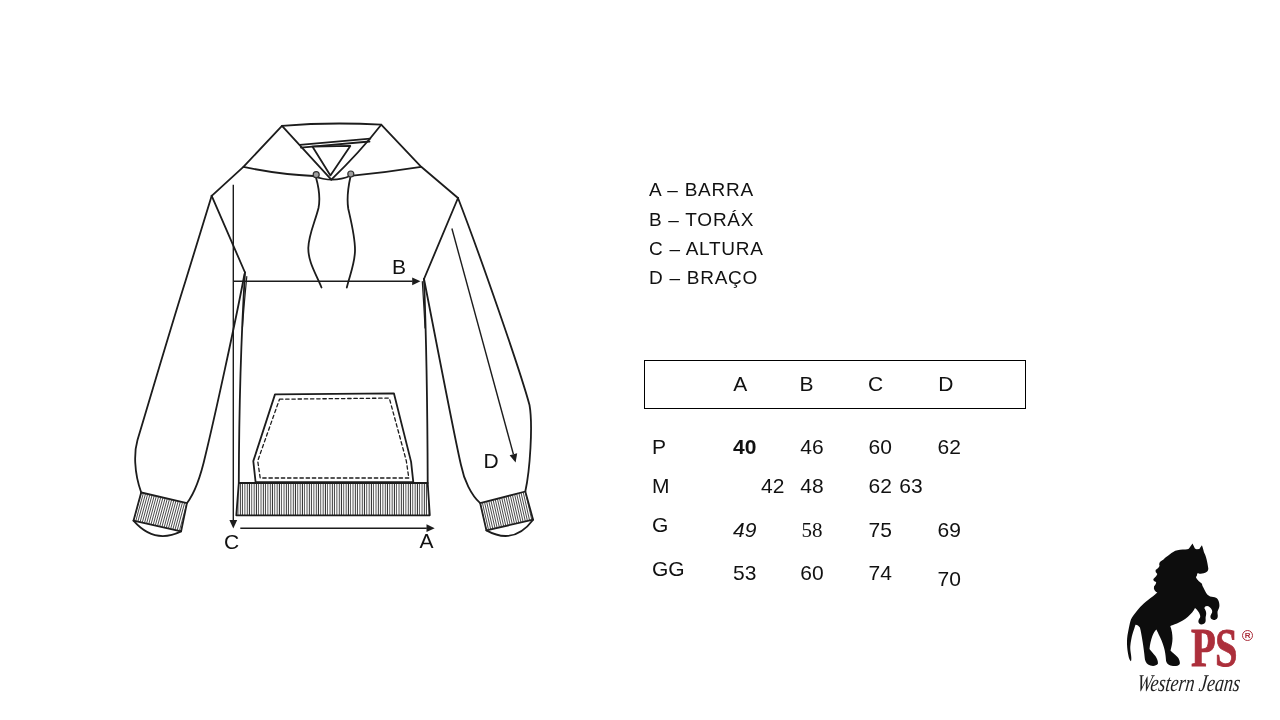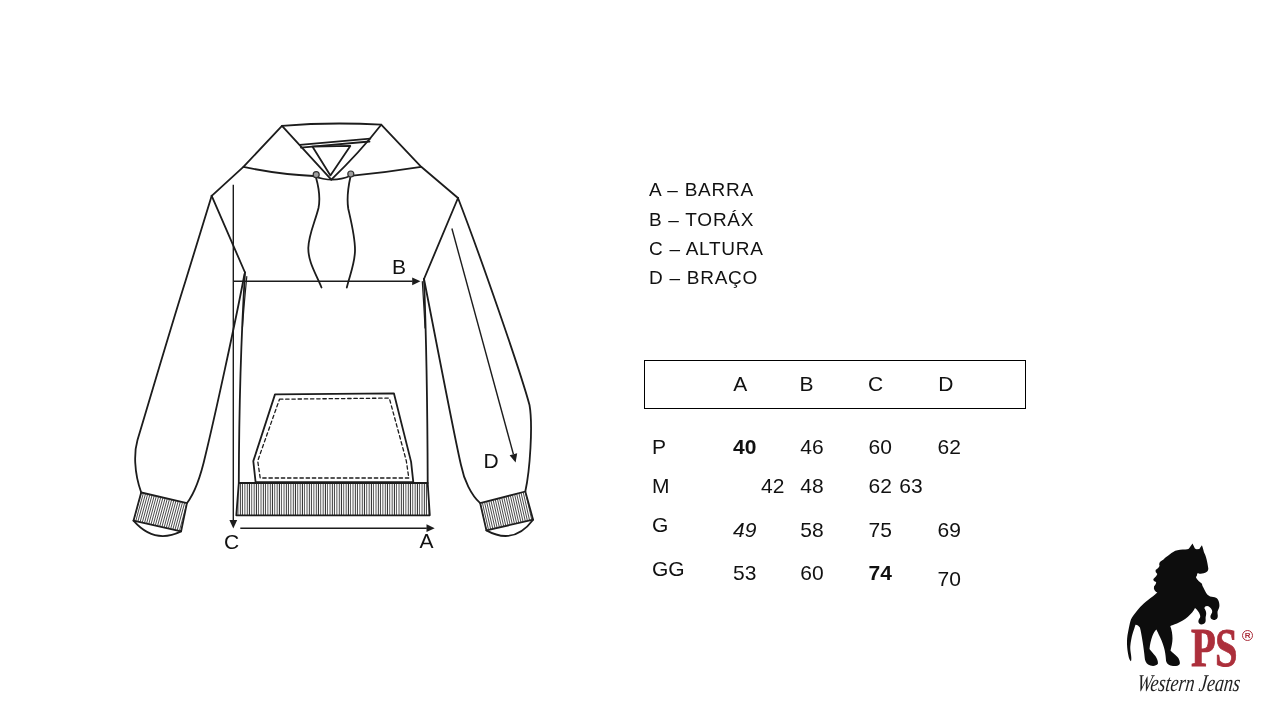--- a/index.html
+++ b/index.html
@@ -158,28 +158,28 @@
 <span class="abs cc t21" style="left:949.3px;top:447.2px;">62</span>
 
 <span class="abs t21" style="left:652px;top:473.7px;">M</span>
 <span class="abs cc t21" style="left:744.7px;top:486.3px;margin-left:28px;">42</span>
 <span class="abs cc t21" style="left:812px;top:486.3px;">48</span>
 <span class="abs cc t21" style="left:880.3px;top:486.3px;">62</span>
 <span class="abs cc t21" style="left:911px;top:486.3px;">63</span>
 
 <span class="abs t21" style="left:652px;top:512.9px;">G</span>
 <span class="abs cc t21" style="left:744.7px;top:530.4px;font-style:italic;">49</span>
-<span class="abs cc t21" style="left:812px;top:530.4px;">58</span>
+<span class="abs cc t21" style="left:812px;top:530.4px;font-family:Liberation Serif, serif;">58</span>
 <span class="abs cc t21" style="left:880.3px;top:530.4px;text-align:right;">75</span>
 <span class="abs cc t21" style="left:949.3px;top:530.4px;">69</span>
 
 <span class="abs t21" style="left:652px;top:557.0px;">GG</span>
 <span class="abs cc t21" style="left:744.7px;top:573.1px;">53</span>
 <span class="abs cc t21" style="left:812px;top:573.1px;">60</span>
-<span class="abs cc t21" style="left:880.3px;top:573.1px;font-weight:bold;">74</span>
+<span class="abs cc t21" style="left:880.3px;top:573.1px;">74</span>
 <span class="abs cc t21" style="left:949.3px;top:579px;">70</span>
 
 <svg class="abs" style="left:1100px;top:520px" width="180" height="200" viewBox="0 0 180 200">
 
   <path id="horse" fill="#0d0d0d" d="M 92.5,23.6 L 94.9,28.6 Q 96.1,29.3 96.9,29.2 L 99.3,28.9 L 101.9,25.2 C 102.8,27.4 103.5,30.2 103.9,32.0 C 104.7,33.7 105.9,36.3 106.5,39.0 C 107.3,42.3 108.0,46.0 108.3,48.4 C 108.3,50.0 107.5,51.3 106.5,52.0 C 104.8,53.1 102.2,53.8 100.3,53.7 C 99.1,53.6 98.3,53.1 97.9,52.9 C 97.2,53.6 96.8,54.7 97.0,55.4 C 96.3,56.0 95.9,57.0 96.1,57.8 C 97.0,59.3 98.0,60.6 98.9,61.2 C 100.2,62.2 101.5,63.2 102.0,63.9 C 102.3,64.6 102.1,65.3 102.5,65.9 C 103.3,67.3 104.7,70.1 106.2,72.9 C 107.3,74.9 109.7,76.4 111.7,76.8 C 113.5,77.1 115.9,77.4 117.1,78.6 C 118.5,80.0 119.3,82.6 119.4,85.0 C 119.5,87.0 118.8,88.8 118.1,90.0 C 117.5,91.1 117.4,92.1 117.5,93.1 C 117.6,94.9 118.2,96.3 117.4,97.9 C 116.0,100.1 113.0,100.5 111.4,99.1 C 110.0,97.8 110.2,95.8 111.2,94.3 C 112.0,93.0 112.5,92.1 112.0,90.3 C 111.0,87.7 108.8,85.9 107.0,85.9 C 105.6,85.9 104.6,86.7 104.4,88.3 C 105.4,89.9 106.2,91.5 106.2,93.5 C 106.2,95.3 105.6,96.5 105.6,98.3 C 105.6,100.1 106.0,101.3 105.0,102.7 C 103.4,104.7 100.6,104.9 99.2,103.5 C 98.0,102.1 98.2,100.1 99.2,98.7 C 100.0,97.5 100.6,96.7 100.0,94.9 C 99.0,92.1 97.0,89.5 95.0,88.0 C 92.2,94.0 85.0,100.0 77.0,103.5 C 72.5,105.3 70.8,105.6 70.3,106.2 C 71.7,109.5 72.5,114.1 72.5,118.4 C 72.5,122.5 71.3,127.3 70.5,130.5 C 72.0,132.3 75.3,134.6 77.5,136.9 C 79.2,138.8 80.2,141.8 79.8,143.9 C 77.8,146.7 72.6,146.6 69.3,145.0 C 66.8,143.8 65.9,141.5 65.9,139.2 C 65.7,135.7 65.1,131.4 63.9,127.3 C 62.7,123.1 60.7,117.9 58.5,113.9 C 57.7,112.1 56.9,110.5 56.3,109.5 C 54.9,110.9 53.3,113.5 52.3,116.3 C 50.9,120.1 49.9,124.9 49.5,128.9 C 50.8,130.9 53.4,133.5 55.4,135.9 C 57.1,138.2 58.3,141.6 57.9,143.8 C 55.9,146.6 51.0,146.4 48.1,144.5 C 45.9,143.0 44.9,140.4 44.7,137.7 C 44.3,133.3 43.5,127.3 42.7,122.3 C 41.9,116.9 40.9,110.9 39.9,107.5 C 38.7,105.7 36.9,104.5 35.5,104.7 C 34.7,107.3 33.5,110.7 32.5,114.1 C 31.5,117.7 30.7,122.3 30.3,126.3 C 30.1,128.7 30.5,131.5 30.9,133.9 C 31.3,136.5 31.6,139.5 31.0,141.2 C 29.8,140.4 28.8,137.9 28.3,134.9 C 27.8,132.5 27.1,128.3 27.0,124.3 C 26.9,120.7 27.2,115.9 28.0,112.5 C 28.6,109.9 29.0,106.9 29.7,104.0 C 30.4,101.0 31.3,98.2 33.0,96.1 C 35.8,91.9 41.2,85.3 45.8,81.7 C 48.5,79.6 52.7,76.7 55.1,74.6 C 56.3,73.5 57.0,72.6 57.4,72.8 Q 53.2,70.6 54.0,66.6 Q 56.4,64.1 56.2,62.1 Q 52.9,60.9 53.4,58.9 Q 56.9,56.2 57.3,54.0 Q 54.9,51.9 55.6,50.0 Q 58.9,47.9 59.5,46.1 Q 58.6,43.9 59.9,41.9 Q 62.2,39.9 63.5,39.4 C 65.2,37.8 66.5,36.9 68.0,35.8 C 70.3,33.9 72.6,32.3 75.3,30.8 C 77.9,29.6 82.0,29.5 85.2,29.4 Q 87.7,29.3 88.8,28.8 Z"></path>
 </svg>
 
 <div class="abs" style="left:1191.4px;top:621px;width:70px;height:50px;">
   <span style="display:inline-block;transform:scaleX(0.75);transform-origin:0 0;
     font-family:'Liberation Serif',serif;font-weight:bold;font-size:54px;line-height:54px;

